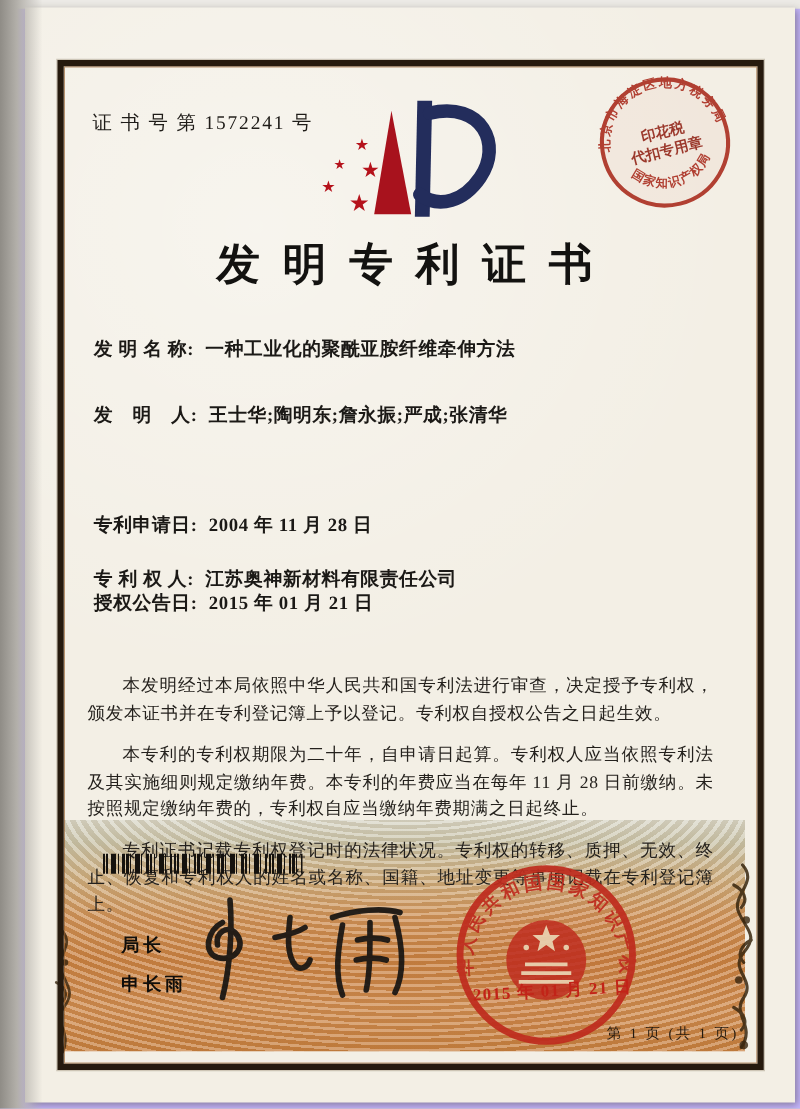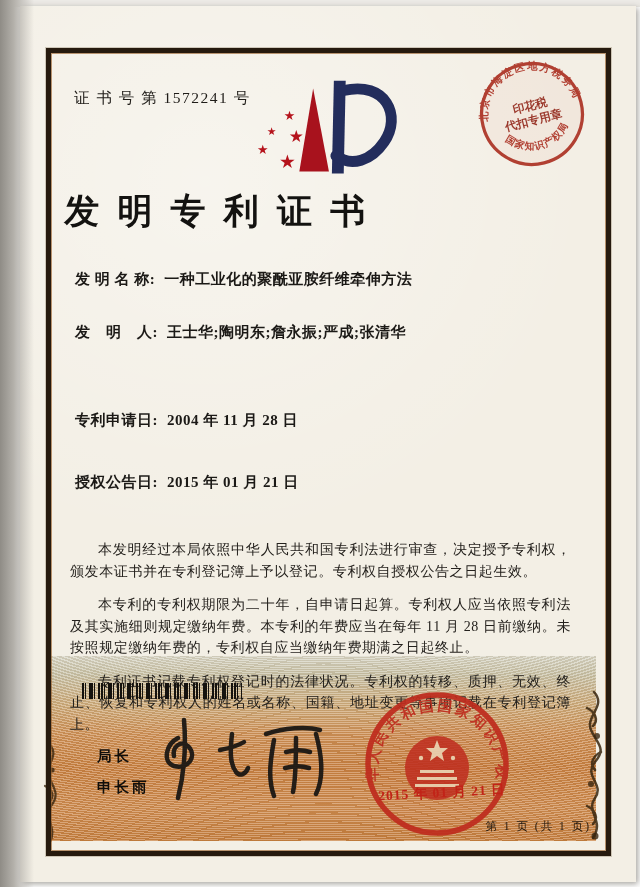--- a/index.html
+++ b/index.html
@@ -1,21 +1,21 @@
 <!DOCTYPE html>
 <html><head>
 <meta charset="utf-8">
 <style>
   html,body{margin:0;padding:0;}
   body{
     width:640px;height:887px;overflow:hidden;
     background:#c9c6c0;
     font-family:"Liberation Serif","DejaVu Serif",serif;
   }
-  .scan{position:relative;width:640px;height:887px;background:#ffffff;}
+  .scan{position:relative;width:640px;height:887px;background:#c4b5fd;}
   .scan-top-edge{position:absolute;left:0;top:0;width:640px;height:7px;background:#eceae6;}
   .paper{
     position:absolute;left:20px;top:6px;width:616px;height:876px;
     background:
       radial-gradient(90% 60% at 30% 20%, rgba(255,255,255,.35), transparent 70%),
       #f3efe5;
     box-shadow:2px 2px 6px rgba(60,55,45,.45);
   }
   .spine-shadow{
     position:absolute;left:0;top:0;width:34px;height:887px;
@@ -34,21 +34,21 @@
       linear-gradient(180deg,#d9d7c8 0%,#c9c3a8 10%,#ceac7c 26%,#cf9055 42%,#c97f3f 60%,#cf8a4d 82%,#c67d3c 100%);
   }
   .cert-no{
     position:absolute;left:74px;top:88px;z-index:3;
     font-size:15.5px;letter-spacing:1.5px;color:#1f1c18;font-weight:500;
   }
   .logo{position:absolute;left:250px;top:74px;width:148px;height:110px;z-index:3;}
   .tax-stamp{position:absolute;left:476px;top:58px;width:112px;height:112px;z-index:3;transform:rotate(-14deg);opacity:.88;}
   .title{
     position:absolute;left:46px;top:188px;width:555px;z-index:3;
-    font-size:35px;font-weight:bold;color:#131210;
+    text-align:center;font-size:35px;font-weight:bold;color:#131210;
     letter-spacing:.52em;text-indent:.52em;white-space:nowrap;
   }
   .field{
     position:absolute;left:75px;z-index:3;font-size:15px;font-weight:bold;
     color:#1b1916;letter-spacing:.5px;white-space:nowrap;
   }
   .field .val{margin-left:9px;}
   .f0{top:270px}.f1{top:323px}.f2{top:364px}.f3{top:411px}.f4{top:454px}.f5{top:473px}
   .body-text{
     position:absolute;left:58px;top:527px;width:525px;z-index:3;
@@ -124,20 +124,23 @@
   <div class="title">发明专利证书</div>
 
   <div class="field f0">
     <span>发 明 名 称:</span><span class="val">一种工业化的聚酰亚胺纤维牵伸方法</span>
   </div>
   <div class="field f1">
     <span>发　明　人:</span><span class="val">王士华;陶明东;詹永振;严成;张清华</span>
   </div>
   <div class="field f3">
     <span>专利申请日:</span><span class="val">2004 年 11 月 28 日</span>
+  </div>
+  <div class="field f4">
+    <span>专 利 权 人:</span><span class="val">江苏奥神新材料有限责任公司</span>
   </div>
   <div class="field f5">
     <span>授权公告日:</span><span class="val">2015 年 01 月 21 日</span>
   </div>
 
   <div class="body-text">
     <p>本发明经过本局依照中华人民共和国专利法进行审查，决定授予专利权，颁发本证书并在专利登记簿上予以登记。专利权自授权公告之日起生效。</p>
     <p>本专利的专利权期限为二十年，自申请日起算。专利权人应当依照专利法及其实施细则规定缴纳年费。本专利的年费应当在每年 11 月 28 日前缴纳。未按照规定缴纳年费的，专利权自应当缴纳年费期满之日起终止。</p>
     <p>专利证书记载专利权登记时的法律状况。专利权的转移、质押、无效、终止、恢复和专利权人的姓名或名称、国籍、地址变更等事项记载在专利登记簿上。</p>
   </div>

